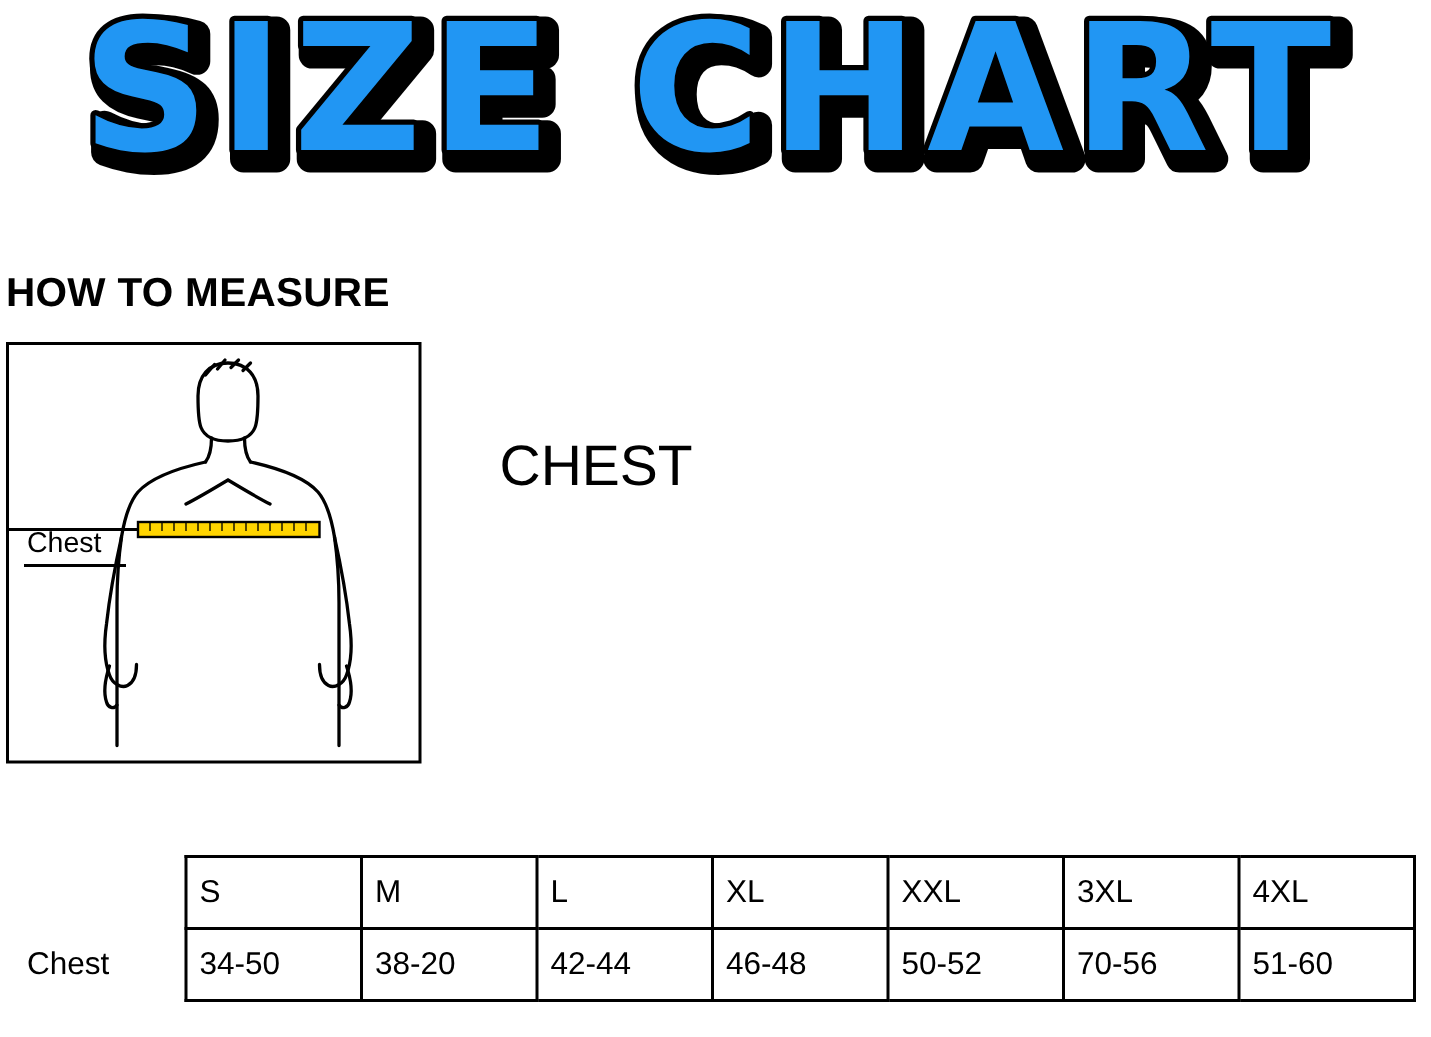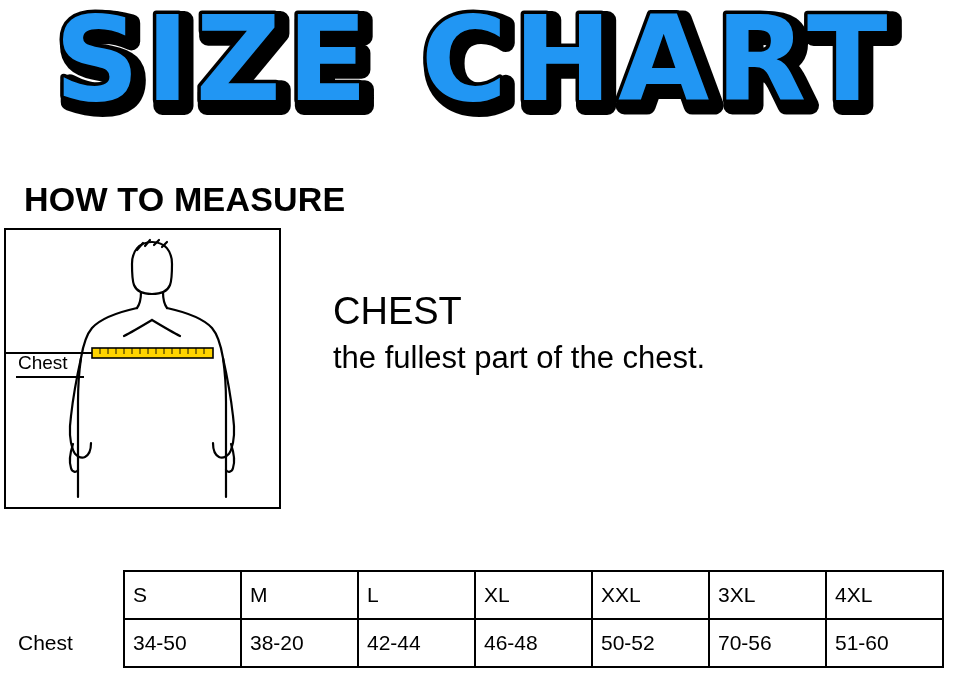--- a/index.html
+++ b/index.html
@@ -31,26 +31,25 @@
     align-items: center;
     justify-content: center;
   }
   .title-svg { display: block; }
 
   
   .how-to {
     position: absolute;
     left: 4px;
     top: 180px;
-    font-size: 34px;
+    font-size: 27px;
     font-weight: bold;
     letter-spacing: 0.2px;
     color: #000;
     font-family: "Liberation Sans", sans-serif;
-    margin-left: 20px;
   }
 
   
   .figure-box {
     position: absolute;
     left: 4px;
     top: 228px;
     width: 277px;
     height: 281px;
     border: 2px solid #000;
@@ -190,21 +189,20 @@
       <line x1="0" y1="123" x2="86" y2="123" stroke="#000000" stroke-width="2"></line>
     </svg>
   </div>
 
   <div class="chest-label-left">Chest</div>
   <div class="chest-label-underline"></div>
 
   <div class="desc">
     <div class="desc-title">CHEST</div>
     <div class="desc-body">
-      <div>the fullest part of the chest.</div>
     </div>
   </div>
 
   <div class="table-wrap">
     <table class="size-table">
       <tbody>
         <tr>
           <td class="corner"></td>
           <td>S</td>
           <td>M</td>

